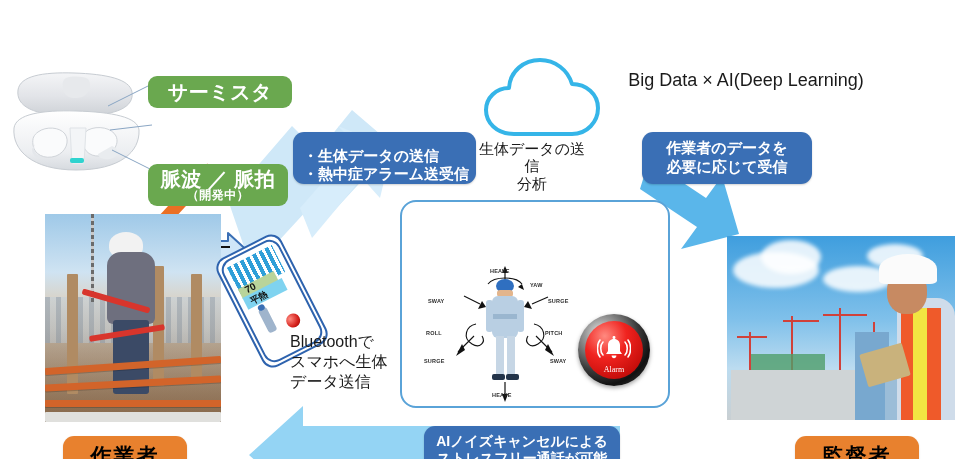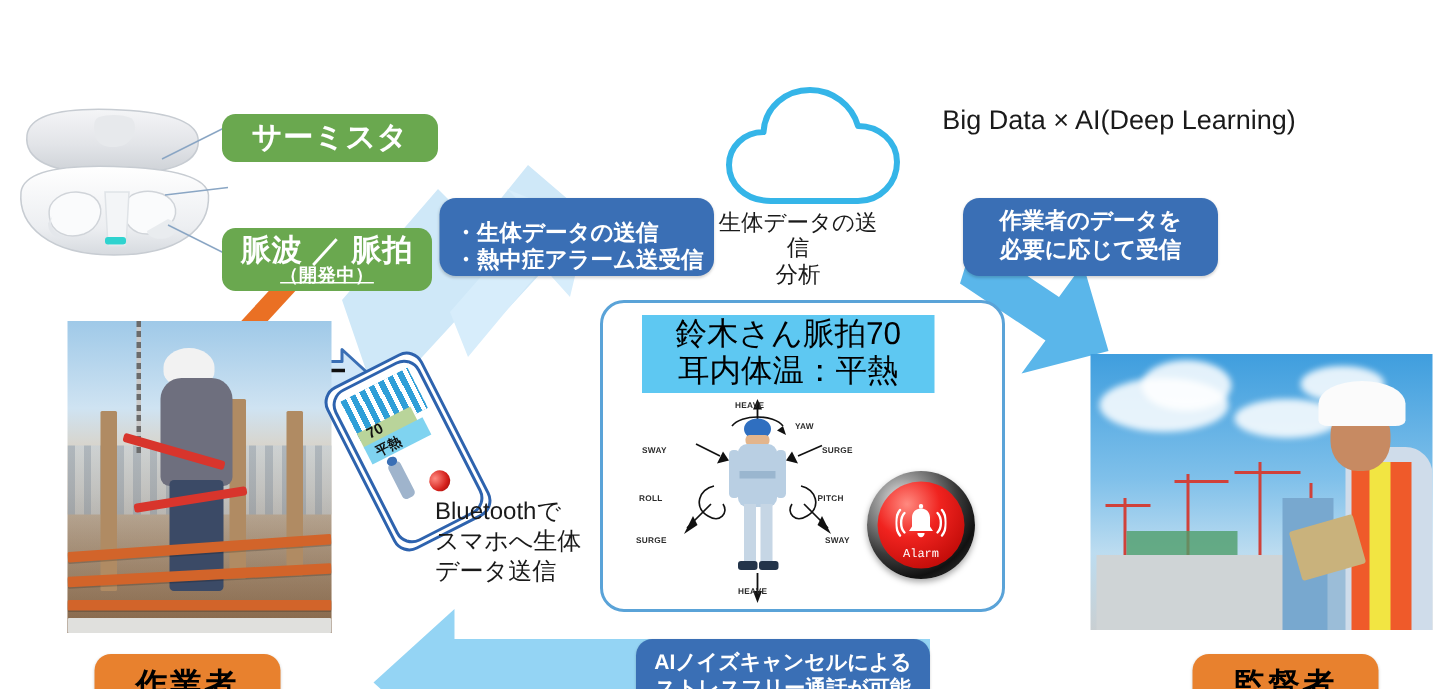--- a/index.html
+++ b/index.html
@@ -26,21 +26,21 @@
     border-radius: 9px;
     display: flex;
     flex-direction: column;
     align-items: center;
     justify-content: center;
     font-weight: 700;
     letter-spacing: 0.5px;
     line-height: 1.05;
     text-align: center;
   }
-  .green-pill .sub { font-size: 12px; font-weight: 700; margin-top: -1px; text-decoration: underline;}
+  .green-pill .sub { font-size: 12px; font-weight: 700; margin-top: -1px;}
 
   .blue-pill {
     background: #3a6fb5;
     color: #ffffff;
     border-radius: 11px;
     display: flex;
     flex-direction: column;
     align-items: center;
     justify-content: center;
     font-weight: 700;
@@ -183,21 +183,21 @@
     box-shadow: 0 2px 4px rgba(0,0,0,.35);
   }
   .alarm-inner {
     border-radius: 50%;
     background: radial-gradient(circle at 34% 26%, #ff8a80 0%, #f0231f 38%, #c40d0a 78%, #8c0604 100%);
     display: flex; flex-direction: column; align-items: center; justify-content: center;
     position: relative;
   }
   .alarm-text {
     color: #ffffff;
-    font-family: Liberation Mono, monospace;
+    font-family: Liberation Serif, serif;
     font-size: 8px;
     line-height: 1;
     position: absolute;
     bottom: 5px;
   }
 
   
   .phone {
     position: absolute;
     transform: rotate(-27deg);
@@ -309,21 +309,21 @@
     <line x1="52" y1="6" x2="8" y2="28" stroke="#8aa6c4" stroke-width="1"></line>
     <line x1="52" y1="47" x2="10" y2="52" stroke="#8aa6c4" stroke-width="1"></line>
     <line x1="52" y1="92" x2="12" y2="72" stroke="#8aa6c4" stroke-width="1"></line>
   </svg>
 
   <div class="green-pill abs" style="left:148px;top:28px;width:144px;height:32px;font-size:20px;">
     <span>サーミスタ</span>
   </div>
 
 
-  <div class="green-pill abs" style="left:148px;top:104px;width:140px;height:42px;font-size:20px;">
+  <div class="green-pill abs" style="left:148px;top:116px;width:140px;height:42px;font-size:20px;">
     <span>脈波 ／ 脈拍</span>
     <span class="sub">（開発中）</span>
   </div>
 
   <div class="photo photo-worker" style="left:45px;top:166px;width:176px;height:208px;">
     <div class="sky-bldg"></div>
     <div class="chain" style="left:46px;top:0;height:88px;"></div>
     <div class="post" style="left:22px;top:60px;height:120px;"></div>
     <div class="post" style="left:108px;top:52px;height:120px;"></div>
     <div class="post" style="left:146px;top:60px;height:110px;"></div>
@@ -368,24 +368,20 @@
     <span>・熱中症アラーム送受信</span>
   </div>
 
   <div class="blue-pill abs" style="left:642px;top:84px;width:170px;height:52px;font-size:15px;">
     <span>作業者のデータを</span>
     <span>必要に応じて受信</span>
   </div>
 
   <div class="panel" style="left:400px;top:152px;width:270px;height:208px;">
 
-    <div class="panel-head" style="left:26px;top:8px;width:195px;height:52px;font-size:21px;">
-      <span>鈴木さん脈拍70</span>
-      <span>耳内体温：平熱</span>
-    </div>
 
     <svg class="abs" style="left:18px;top:62px;width:170px;height:140px;" viewBox="0 0 170 140">
 
       <line x1="85" y1="24" x2="85" y2="6" stroke="#111" stroke-width="1.2"></line>
       <polygon points="85,2 82,9 88,9" fill="#111"></polygon>
       <line x1="85" y1="118" x2="85" y2="132" stroke="#111" stroke-width="1.2"></line>
       <polygon points="85,138 82,130 88,130" fill="#111"></polygon>
 
       <path d="M68,20 C74,12 96,12 102,20" fill="none" stroke="#111" stroke-width="1.1"></path>
       <path d="M102,20 L104,26 L98,23 Z" fill="#111"></path>

